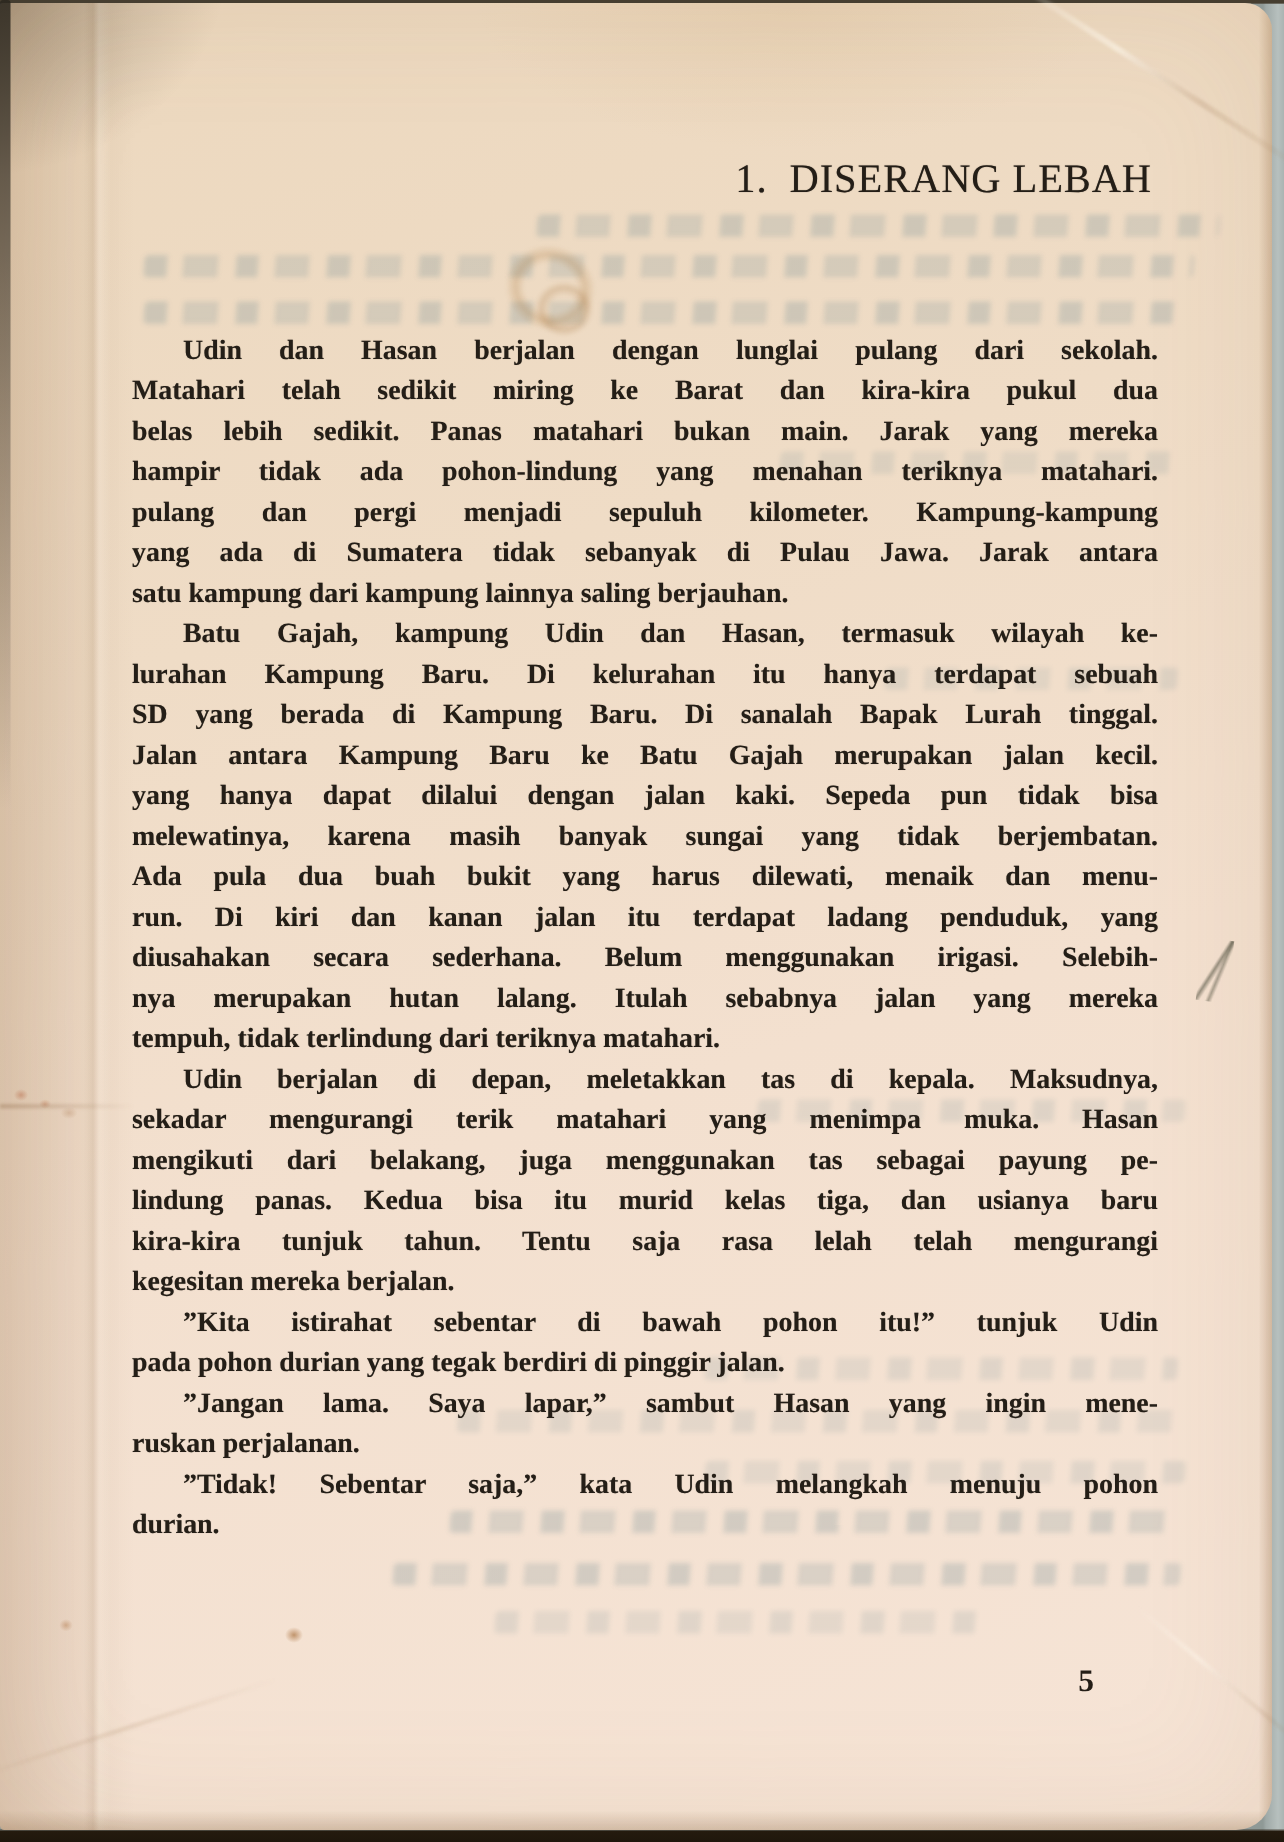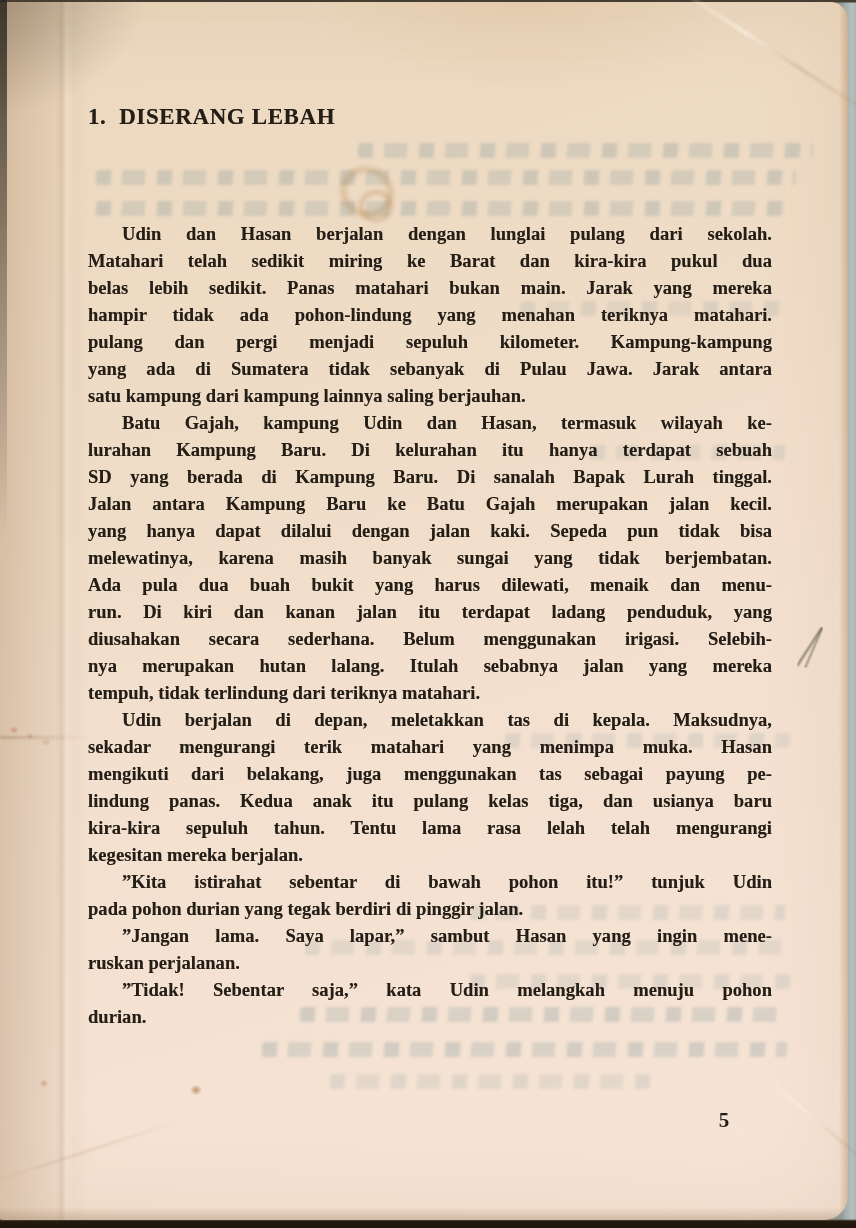--- a/index.html
+++ b/index.html
@@ -41,21 +41,21 @@
   }
   
   .edge-shadow-left{
     position:absolute;left:0;top:0;width:7px;height:540px;
     background:linear-gradient(180deg,rgba(42,38,30,.85),rgba(42,38,30,.35) 55%,rgba(42,38,30,0));
     border-radius:2px;
   }
   
   .chapter-title{
     position:absolute;left:88px;top:102px;width:680px;
-    text-align:left;font-weight:700;font-size:23px;letter-spacing:.6px;
+    text-align:right;font-weight:400;font-size:27px;letter-spacing:.6px;
     color:var(--ink);white-space:pre;
     text-shadow:0 0 .6px rgba(36,30,23,.6);
   }
   .body-text{
     position:absolute;left:88px;top:218px;width:684px;
     font-size:18.6px;line-height:27px;font-weight:700;color:var(--ink);
     text-shadow:0 0 .5px rgba(36,30,23,.45);
   }
   .line{text-align:justify;text-align-last:justify;}
   .line.para-first{text-indent:34px;}
@@ -181,22 +181,22 @@
           <div class="line">Ada pula dua buah bukit yang harus dilewati, menaik dan menu-</div>
           <div class="line">run. Di kiri dan kanan jalan itu terdapat ladang penduduk, yang</div>
           <div class="line">diusahakan secara sederhana. Belum menggunakan irigasi. Selebih-</div>
           <div class="line">nya merupakan hutan lalang. Itulah sebabnya jalan yang mereka</div>
           <div class="line para-last">tempuh, tidak terlindung dari teriknya matahari.</div>
         </div>
         <div>
           <div class="line para-first">Udin berjalan di depan, meletakkan tas di kepala. Maksudnya,</div>
           <div class="line">sekadar mengurangi terik matahari yang menimpa muka. Hasan</div>
           <div class="line">mengikuti dari belakang, juga menggunakan tas sebagai payung pe-</div>
-          <div class="line">lindung panas. Kedua anak itu pulang kelas tiga, dan usianya baru</div>
-          <div class="line">kira-kira sepuluh tahun. Tentu lama rasa lelah telah mengurangi</div>
+          <div class="line">lindung panas. Kedua bisa itu murid kelas tiga, dan usianya baru</div>
+          <div class="line">kira-kira tunjuk tahun. Tentu saja rasa lelah telah mengurangi</div>
           <div class="line para-last">kegesitan mereka berjalan.</div>
         </div>
         <div>
           <div class="line para-first">”Kita istirahat sebentar di bawah pohon itu!” tunjuk Udin</div>
           <div class="line para-last">pada pohon durian yang tegak berdiri di pinggir jalan.</div>
         </div>
         <div>
           <div class="line para-first">”Jangan lama. Saya lapar,” sambut Hasan yang ingin mene-</div>
           <div class="line para-last">ruskan perjalanan.</div>
         </div>

